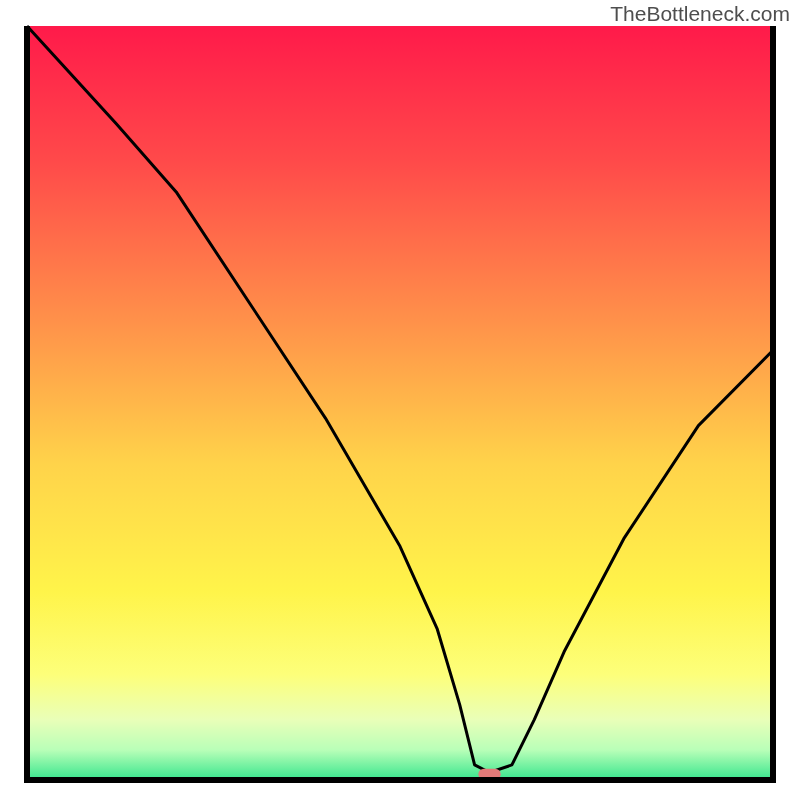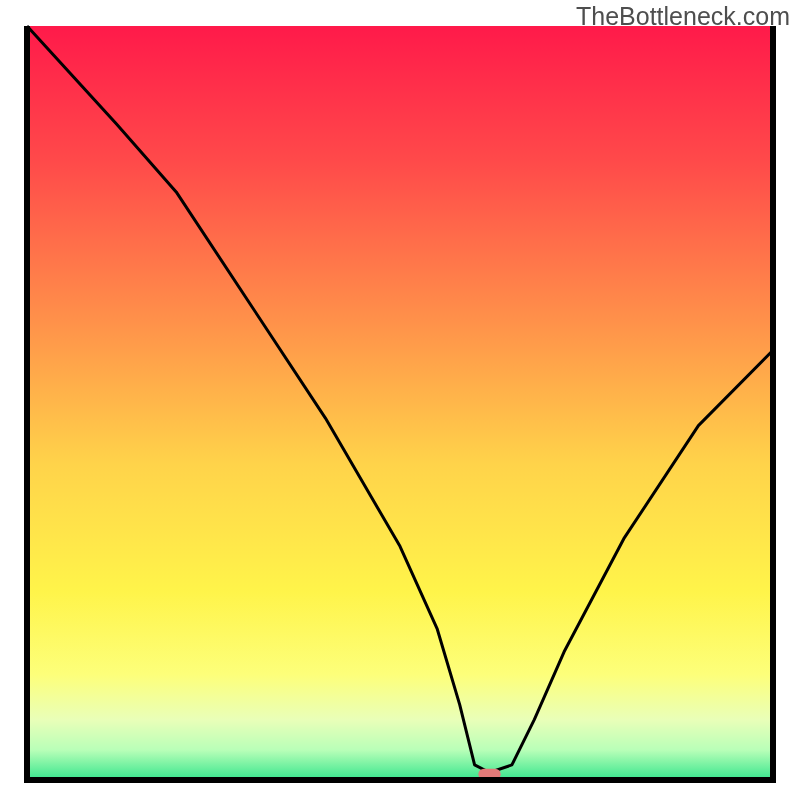--- a/index.html
+++ b/index.html
@@ -12,21 +12,21 @@
   }
   .container {
     position: relative;
     width: 800px;
     height: 800px;
   }
   .watermark {
     position: absolute;
     top: 2px;
     right: 10px;
-    font-size: 25px;
+    font-size: 21px;
     font-weight: 500;
     color: #4e4e4e;
     z-index: 10;
     letter-spacing: 0px;
   }
   svg {
     display: block;
   }
 </style>
 </head>

